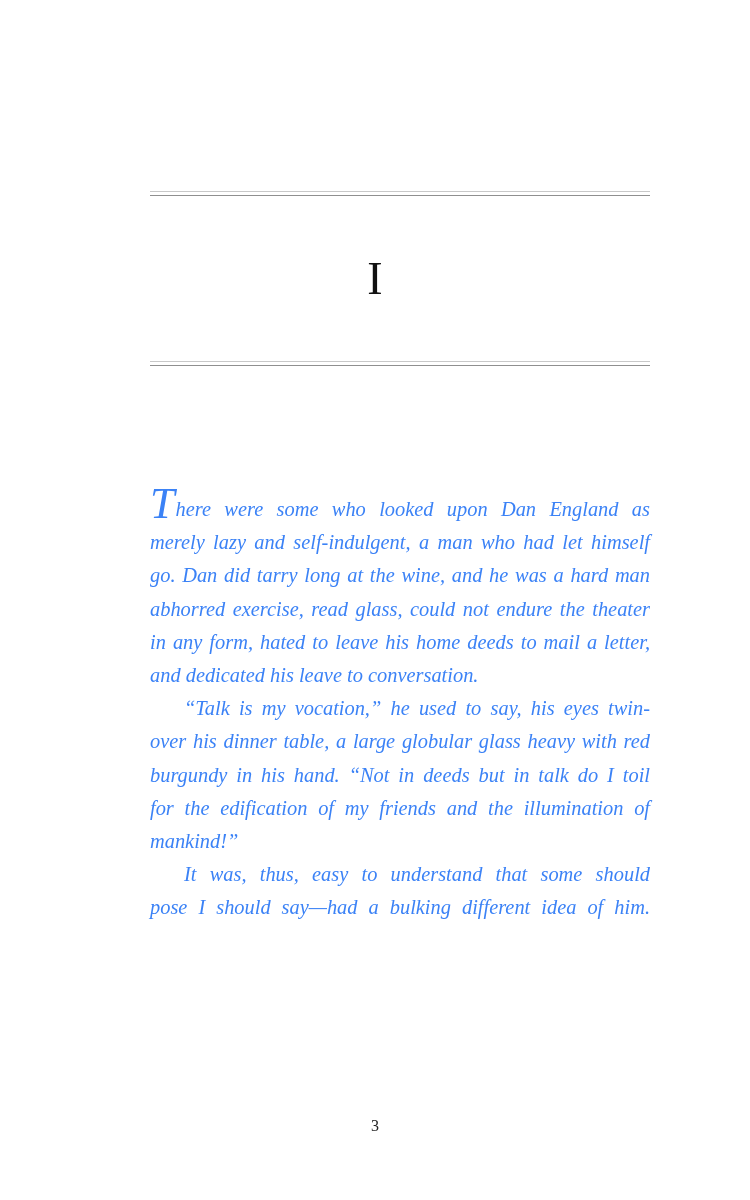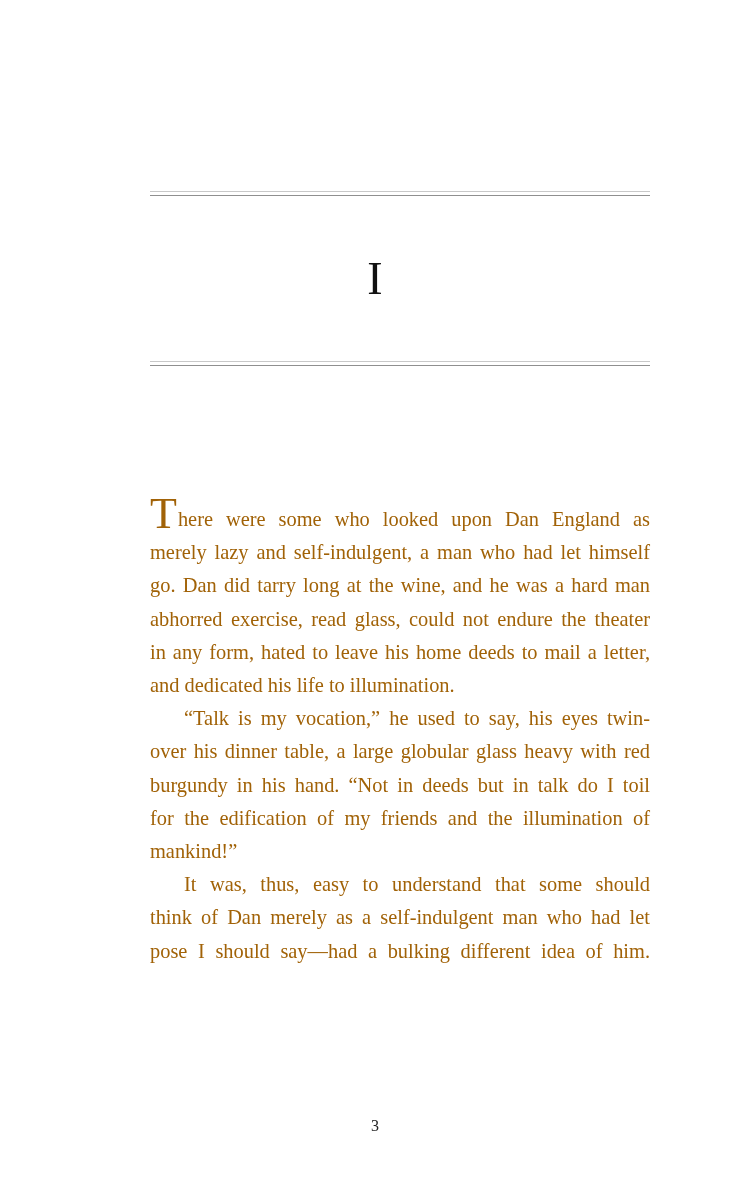--- a/index.html
+++ b/index.html
@@ -5,22 +5,22 @@
   html, body { margin: 0; padding: 0; background: #ffffff; }
   body { width: 750px; height: 1200px; position: relative; overflow: hidden;
          font-family: "Liberation Serif", "DejaVu Serif", serif; color: #1a1a1a; }
   .rule { position: absolute; left: 150px; width: 500px; height: 6px; }
   .rule .l1 { position: absolute; top: 0; left: 0; right: 0; height: 1px; background: #c8c8c8; }
   .rule .l2 { position: absolute; top: 4px; left: 0; right: 0; height: 1px; background: #8f8f8f; }
   .rule-top { top: 191px; }
   .rule-bottom { top: 361px; }
   .chapter-number { position: absolute; top: 254px; left: 0; width: 750px; text-align: center;
                     font-size: 46px; line-height: 50px; color: #111; }
-  .body-text { position: absolute; left: 150px; top: 499px; width: 500px;
-               font-size: 20.4px; line-height: 33.2px; text-align: justify; color: #a16207; }
+  .body-text { position: absolute; left: 150px; top: 489px; width: 500px;
+               font-size: 20.4px; line-height: 33.2px; text-align: justify; color: #3b82f6; font-style: italic; }
   .body-text p { margin: 0; }
   .line { display: block; text-align: justify; text-align-last: justify; white-space: nowrap; }
   .line.last { text-align-last: left; }
   .dropcap { font-size: 44px; line-height: 30px; vertical-align: -2px; margin-right: 1px; }
   .page-number { position: absolute; top: 1117px; left: 0; width: 750px; text-align: center;
                  font-size: 16px; color: #222; }
 </style>
 </head>
 <body>
 
@@ -37,30 +37,29 @@
     <div class="l2"></div>
   </div>
 
   <div class="body-text">
     <p>
       <span class="line"><span class="dropcap">T</span><span>here were some who looked upon Dan England as</span></span>
       <span class="line">merely lazy and self-indulgent, a man who had let himself</span>
       <span class="line">go. Dan did tarry long at the wine, and he was a hard man</span>
       <span class="line">abhorred exercise, read glass, could not endure the theater</span>
       <span class="line">in any form, hated to leave his home deeds to mail a letter,</span>
-      <span class="line last">and dedicated his life to illumination.</span>
+      <span class="line last">and dedicated his leave to conversation.</span>
     </p>
     <p>
       <span class="line" style="padding-left:34px">“Talk is my vocation,” he used to say, his eyes twin-</span>
       <span class="line">over his dinner table, a large globular glass heavy with red</span>
       <span class="line">burgundy in his hand. “Not in deeds but in talk do I toil</span>
       <span class="line">for the edification of my friends and the illumination of</span>
       <span class="line last">mankind!”</span>
     </p>
     <p>
       <span class="line" style="padding-left:34px">It was, thus, easy to understand that some should</span>
-      <span class="line">think of Dan merely as a self-indulgent man who had let</span>
       <span class="line">pose I should say—had a bulking different idea of him.</span>
     </p>
   </div>
 
   <div class="page-number">3</div>
 </div>
 
 </body></html>

